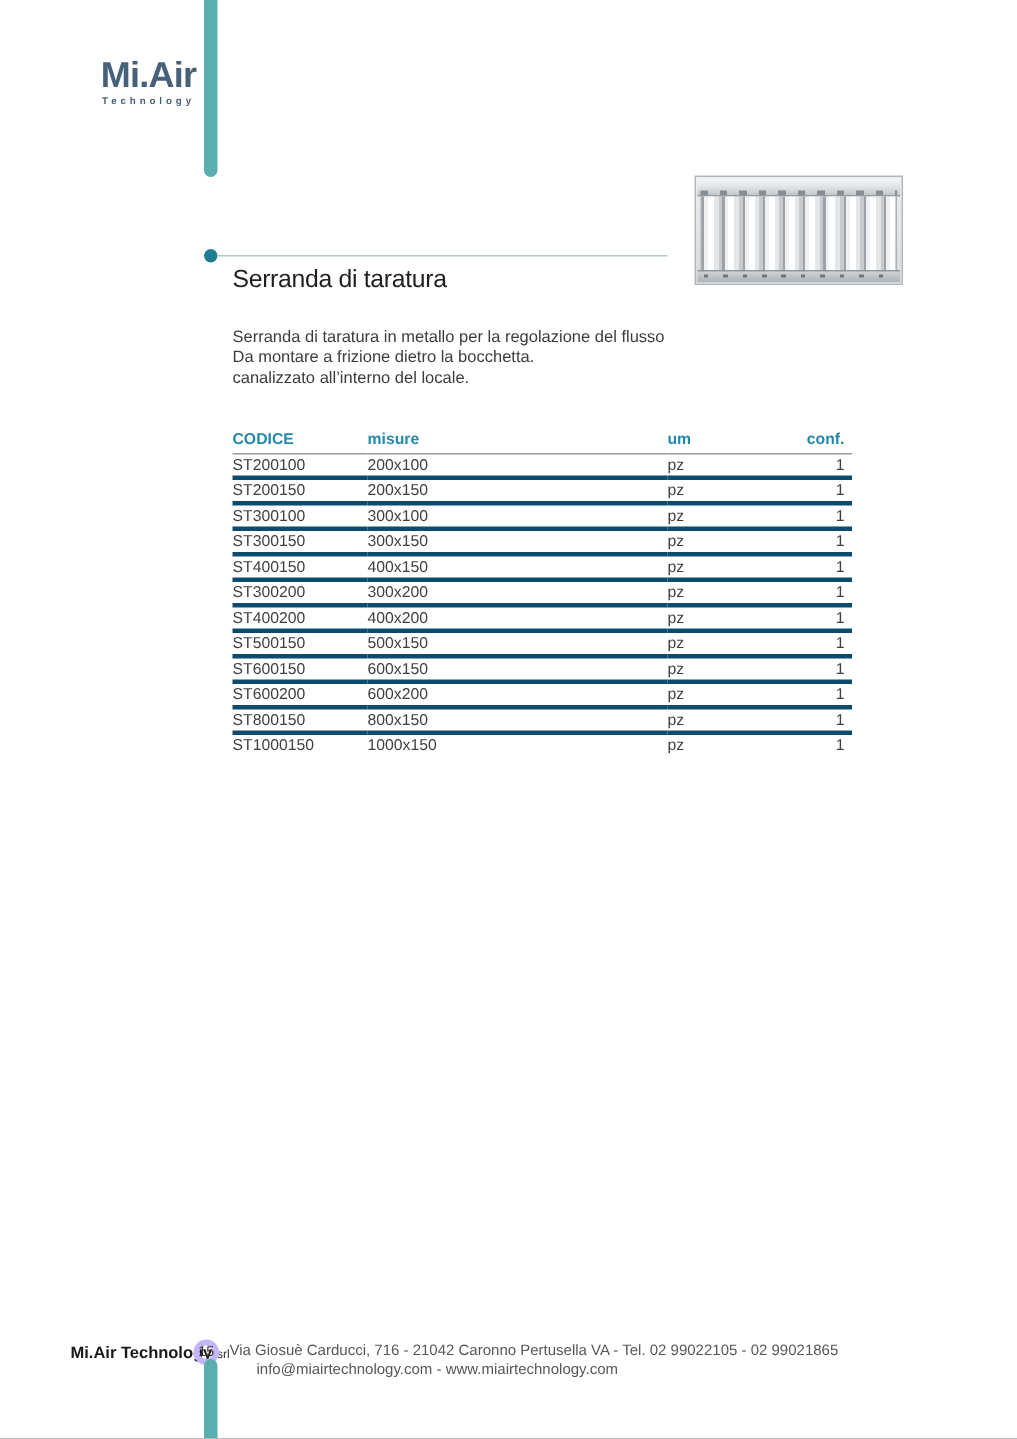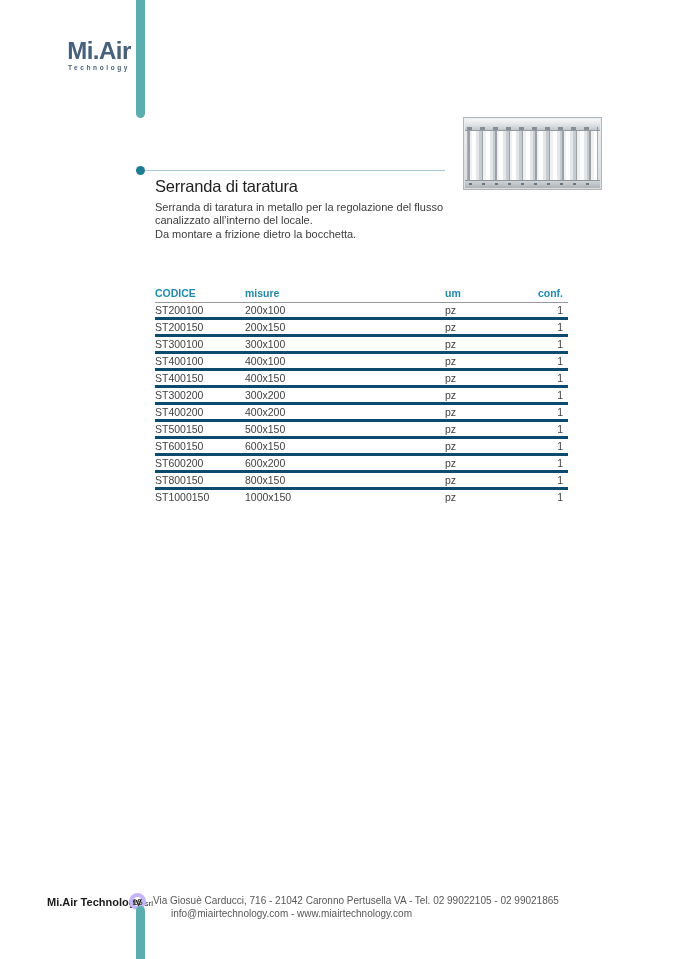--- a/index.html
+++ b/index.html
@@ -75,21 +75,21 @@
   .section-rule {
     position: absolute; left: 145px; top: 170px;
     width: 300px; height: 1px; background: #A9CAD4;
   }
   .page-title {
     position: absolute; left: 155px; top: 177px;
     margin: 0; font-size: 16.5px; font-weight: 500; letter-spacing: -0.2px;
     color: #1f1f1f;
   }
   .desc {
-    position: absolute; left: 155px; top: 201px; width: 310px;
+    position: absolute; left: 155px; top: 219px; width: 310px;
     font-size: 11px; line-height: 13.4px; color: #3c3c3c;
   }
 
   
   .tbl {
     position: absolute; left: 155px; top: 287px;
     width: 408px; border-collapse: collapse; table-layout: fixed;
   }
   .tbl th {
     text-align: left; font-size: 10.5px; font-weight: bold; color: #2389AB;
@@ -147,22 +147,22 @@
     </div>
   </div>
 
   <div class="section-dot"></div>
   <div class="section-rule"></div>
 
   <h1 class="page-title">Serranda di taratura</h1>
 
   <div class="desc">
     <div>Serranda di taratura in metallo per la regolazione del flusso</div>
+    <div>Da montare a frizione dietro la bocchetta.</div>
     <div>canalizzato all’interno del locale.</div>
-    <div>Da montare a frizione dietro la bocchetta.</div>
   </div>
 
   <table class="tbl">
     <thead>
       <tr>
         <th class="col-code">CODICE</th>
         <th class="col-misure">misure</th>
         <th class="col-um">um</th>
         <th class="col-conf">conf.</th>
       </tr>
@@ -180,22 +180,22 @@
           <td class="col-um">pz</td>
           <td class="col-conf">1</td>
         </tr>
         <tr>
           <td class="col-code">ST300100</td>
           <td class="col-misure">300x100</td>
           <td class="col-um">pz</td>
           <td class="col-conf">1</td>
         </tr>
         <tr>
-          <td class="col-code">ST400100</td>
-          <td class="col-misure">400x100</td>
+          <td class="col-code">ST300150</td>
+          <td class="col-misure">300x150</td>
           <td class="col-um">pz</td>
           <td class="col-conf">1</td>
         </tr>
         <tr>
           <td class="col-code">ST400150</td>
           <td class="col-misure">400x150</td>
           <td class="col-um">pz</td>
           <td class="col-conf">1</td>
         </tr>
         <tr>

